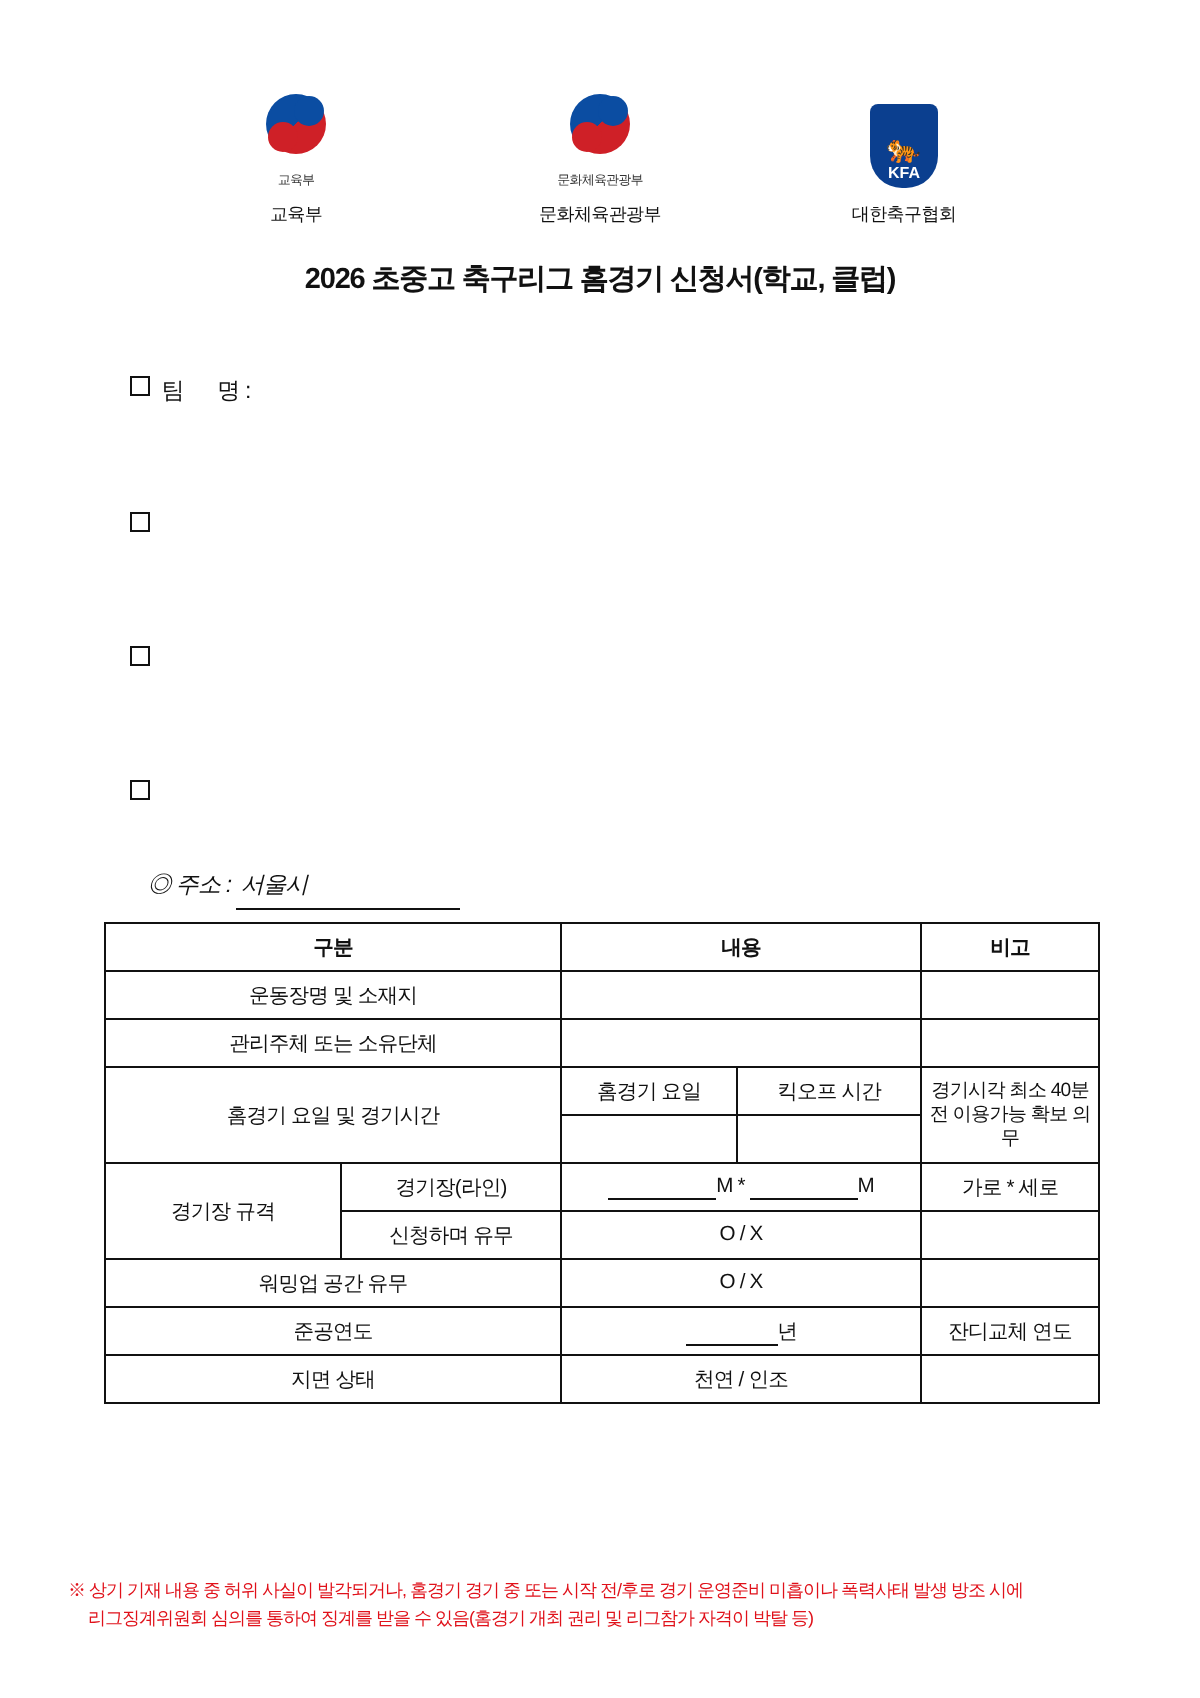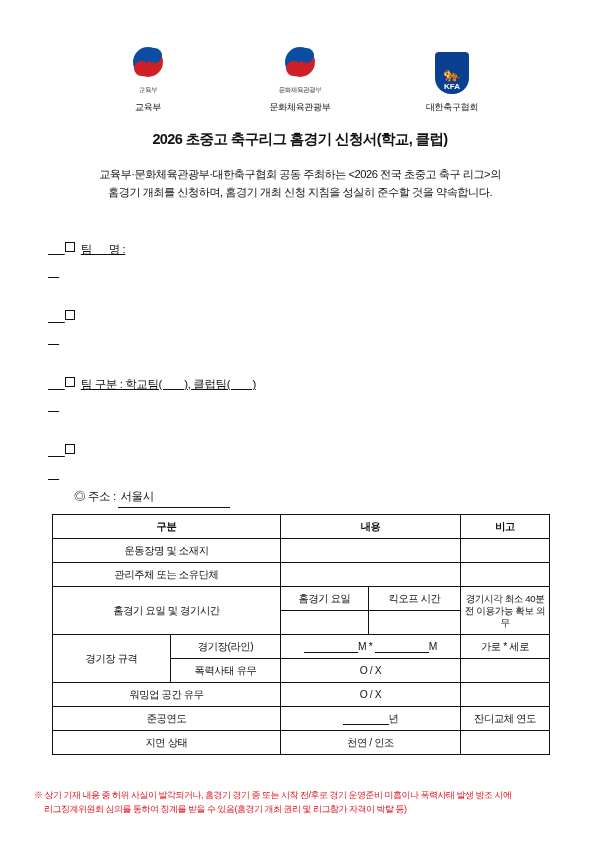--- a/index.html
+++ b/index.html
@@ -125,35 +125,35 @@
   
   .fields {
     margin-top: 14px;
     padding-left: 14px;
   }
   .field-line {
     font-size: 11.5px;
     line-height: 1.95;
     letter-spacing: -0.4px;
     white-space: pre;
-    text-decoration: underline;
   }
   .cb {
     display: inline-block;
     width: 8px; height: 8px;
     border: 1px solid #111;
     margin-right: 6px;
     position: relative;
     top: -1px;
   }
   .addr-line {
     padding-left: 26px;
     font-size: 11.5px;
     line-height: 1.95;
     letter-spacing: -0.4px;
+    font-style: italic;
   }
   .addr-value {
     display: inline-block;
     min-width: 110px;
     border-bottom: 1px solid #111;
     padding-left: 2px;
   }
   .section-head {
     font-size: 11.5px;
     font-weight: bold;
@@ -223,34 +223,30 @@
             <span class="tiger">🐅</span>
             <span>KFA</span>
           </span>
       </div>
       <div class="logo-caption">대한축구협회</div>
     </div>
   </div>
 
   <h1 class="title">2026 초중고 축구리그 홈경기 신청서(학교, 클럽)</h1>
 
-  <div class="intro">
-    <div>교육부·문화체육관광부·대한축구협회 공동 주최하는 &lt;2026 전국 초중고 축구 리그&gt;의</div>
-    <div>홈경기 개최를 신청하며, 홈경기 개최 신청 지침을 성실히 준수할 것을 약속합니다.</div>
-  </div>
 
   <div class="fields">
     <div class="field-line">
       <span class="cb"></span><span>팀      명 :</span>
     </div>
     <div class="field-line">
       <span class="cb"></span>
     </div>
     <div class="field-line">
-      <span class="cb"></span><span>팀 구분 : 학교팀(        ), 클럽팀(        )</span>
+      <span class="cb"></span>
     </div>
     <div class="field-line">
       <span class="cb"></span>
     </div>
     <div class="addr-line">
       <span>◎ 주소 : </span><span class="addr-value">서울시</span>
     </div>
   </div>
 
   <table class="plan">
@@ -289,21 +285,21 @@
         <td></td>
         <td></td>
       </tr>
       <tr>
         <td rowspan="2">경기장 규격</td>
         <td>경기장(라인)</td>
         <td colspan="2"><span class="ul">&nbsp;</span>M&nbsp;*&nbsp;<span class="ul">&nbsp;</span>M</td>
         <td>가로 * 세로</td>
       </tr>
       <tr>
-        <td>폭력사태 유무</td>
+        <td>신청하며 유무</td>
         <td colspan="2">O / X</td>
         <td></td>
       </tr>
       <tr>
         <td colspan="2">워밍업 공간 유무</td>
         <td colspan="2">O / X</td>
         <td></td>
       </tr>
       <tr>
         <td colspan="2">준공연도</td>

